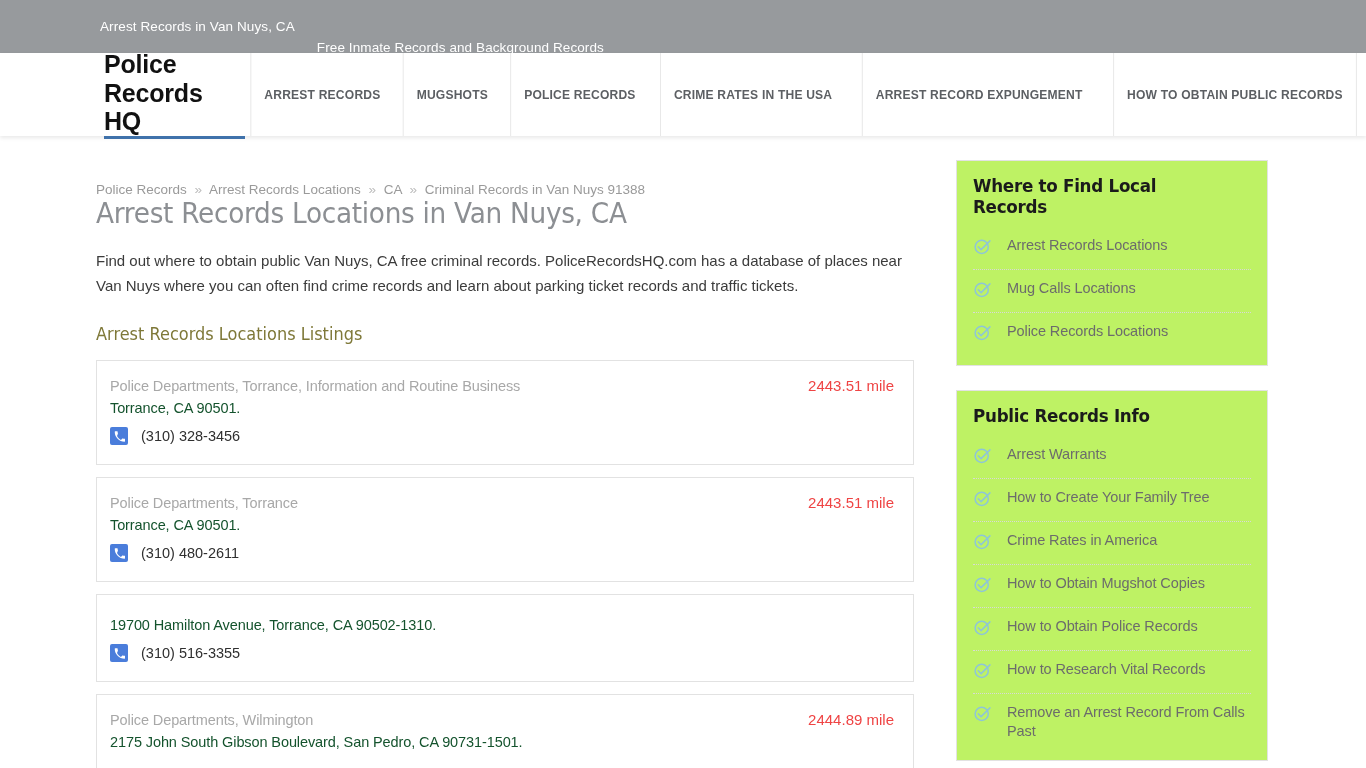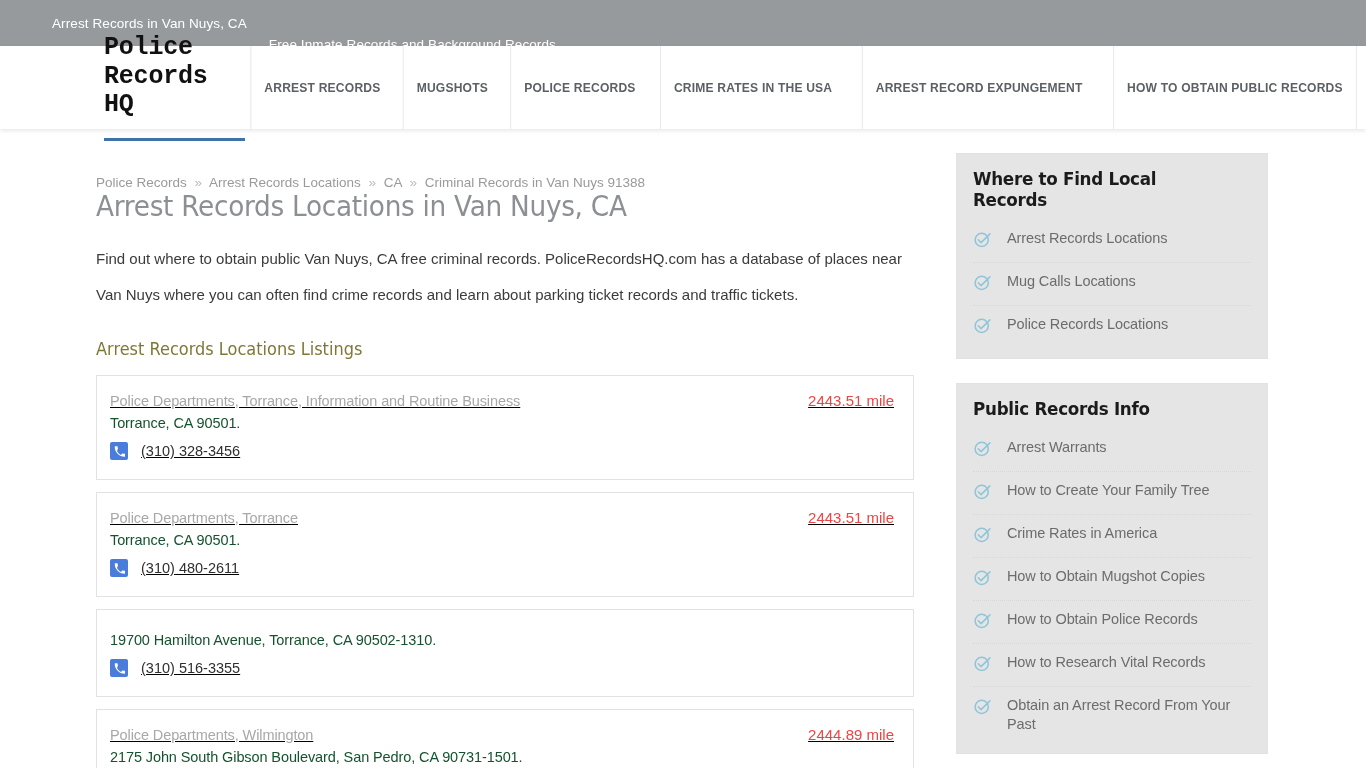--- a/index.html
+++ b/index.html
@@ -6,25 +6,25 @@
   html, body {
     width: 1366px;
     height: 768px;
     overflow: hidden;
     background: #ffffff;
     font-family: "Liberation Sans", sans-serif;
   }
 
   
   .topbar {
-    height: 46px;
+    height: 53px;
     background: #979a9d;
     display: flex;
     align-items: center;
-    padding-left: 52px;
+    padding-left: 100px;
   }
   .topbar a {
     color: #ffffff;
     font-size: 13.5px;
     text-decoration: none;
     letter-spacing: .1px;
   }
   .topbar a + a { margin-left: 22px; margin-top: 42px; }
 
   
@@ -37,26 +37,26 @@
     position: relative;
     z-index: 5;
   }
   .logo-wrap {
     width: 409px;
     display: flex;
     align-items: center;
     padding-left: 104px;
   }
   .logo {
-    font-family: Liberation Mono, monospace;
+    font-family: Liberation Sans, sans-serif;
     font-weight: bold;
     font-size: 25px;
     color: #111111;
     letter-spacing: -.2px;
-    padding-bottom: 18px;
+    padding-bottom: 0;
     border-bottom: 3px solid #3f72ab;
     line-height: 1.15;
     text-decoration: none;
     display: inline-block;
   }
   .nav {
     display: flex;
     align-items: stretch;
     flex: 1;
   }
@@ -102,21 +102,21 @@
     font-weight: normal;
     color: #8c8f93;
     letter-spacing: -.3px;
     margin-bottom: 18px;
     transform: scaleX(.94);
     transform-origin: left center;
   }
 
   p.intro {
     font-size: 15px;
-    line-height: 36px;
+    line-height: 25px;
     color: #3b3b3b;
     max-width: 812px;
     margin-bottom: 26px;
   }
 
   h2.section-title {
     font-family: "DejaVu Sans", sans-serif;
     font-size: 17px;
     font-weight: normal;
     color: #7e7838;
@@ -130,21 +130,20 @@
     border: 1px solid #e2e2e2;
     background: #fff;
     padding: 16px 18px 19px 13px;
     margin-bottom: 12px;
     width: 818px;
   }
   .card-top {
     display: flex;
     justify-content: space-between;
     align-items: baseline;
-    text-decoration: underline;
   }
   .card-name {
     font-size: 14.5px;
     color: #a8a8a8;
     text-decoration: none;
     letter-spacing: -.1px;
   }
   .card-dist {
     font-size: 15px;
     color: #ef4444;
@@ -154,21 +153,20 @@
   .card-addr {
     font-size: 14.5px;
     color: #14532d;
     margin-top: 6px;
     letter-spacing: -.1px;
   }
   .card-phone {
     display: flex;
     align-items: center;
     margin-top: 11px;
-    text-decoration: underline;
   }
   .phone-icon {
     width: 18px; height: 18px;
     background: #4a7ddb;
     border-radius: 2px;
     display: inline-flex;
     align-items: center;
     justify-content: center;
     flex: 0 0 auto;
   }
@@ -176,21 +174,21 @@
   .card-phone-num {
     font-size: 14.5px;
     color: #2f2f2f;
     margin-left: 13px;
     text-decoration: none;
   }
 
   
   .widget {
     border: 1px solid #e2e2e2;
-    background: #e5e5e5;
+    background: #bef264;
     padding: 14px 16px 10px 16px;
     margin-bottom: 24px;
   }
   .widget-title {
     font-family: "DejaVu Sans", sans-serif;
     font-size: 18px;
     font-weight: bold;
     color: #1b1b1b;
     letter-spacing: -.3px;
     margin-bottom: 10px;
@@ -403,19 +401,19 @@
           </span>
           <a href="#">How to Research Vital Records</a>
         </li>
         <li>
           <span class="check-icon">
             <svg width="19" height="19" viewBox="0 0 24 24" fill="none" stroke="#8ec5d8" stroke-width="1.9" stroke-linecap="round">
                 <circle cx="11" cy="12.5" r="8.3"></circle>
                 <path d="M6.6 12.4l3.6 3.5L21.4 4.9"></path>
               </svg>
           </span>
-          <a href="#">Obtain an Arrest Record From Your Past</a>
+          <a href="#">Remove an Arrest Record From Calls Past</a>
         </li>
       </ul>
     </div>
 
   </div>
 </div>
 
 </body></html>

